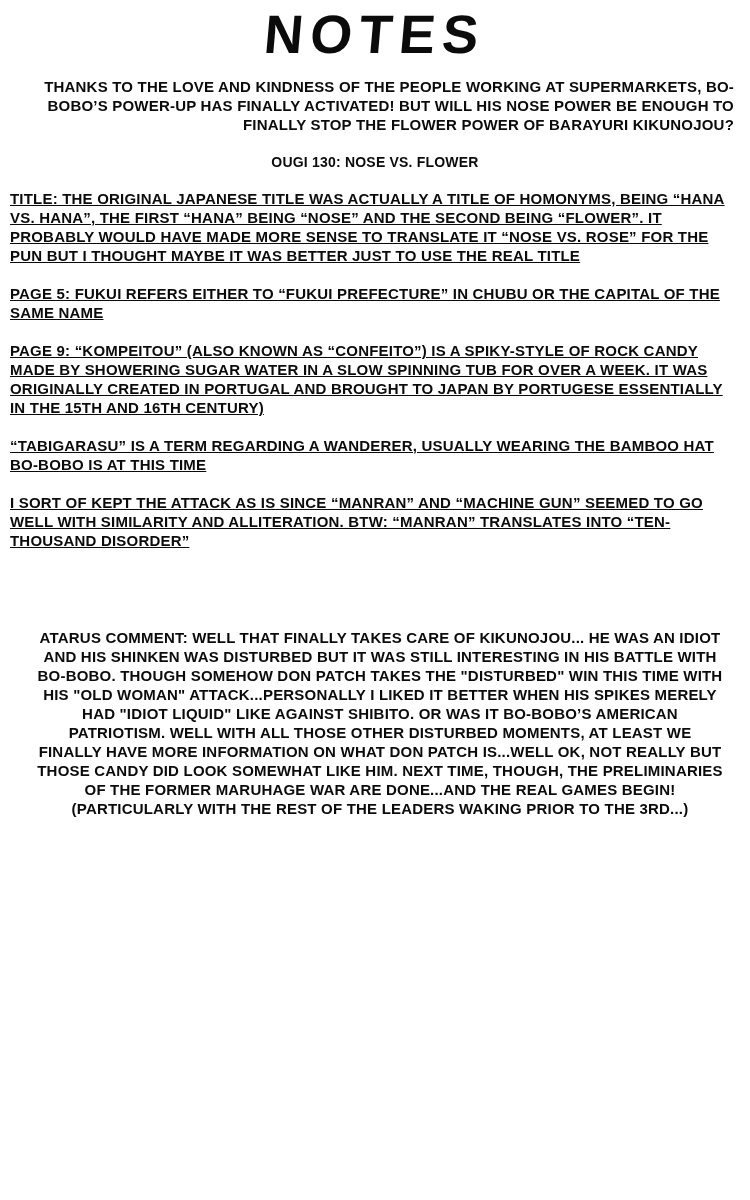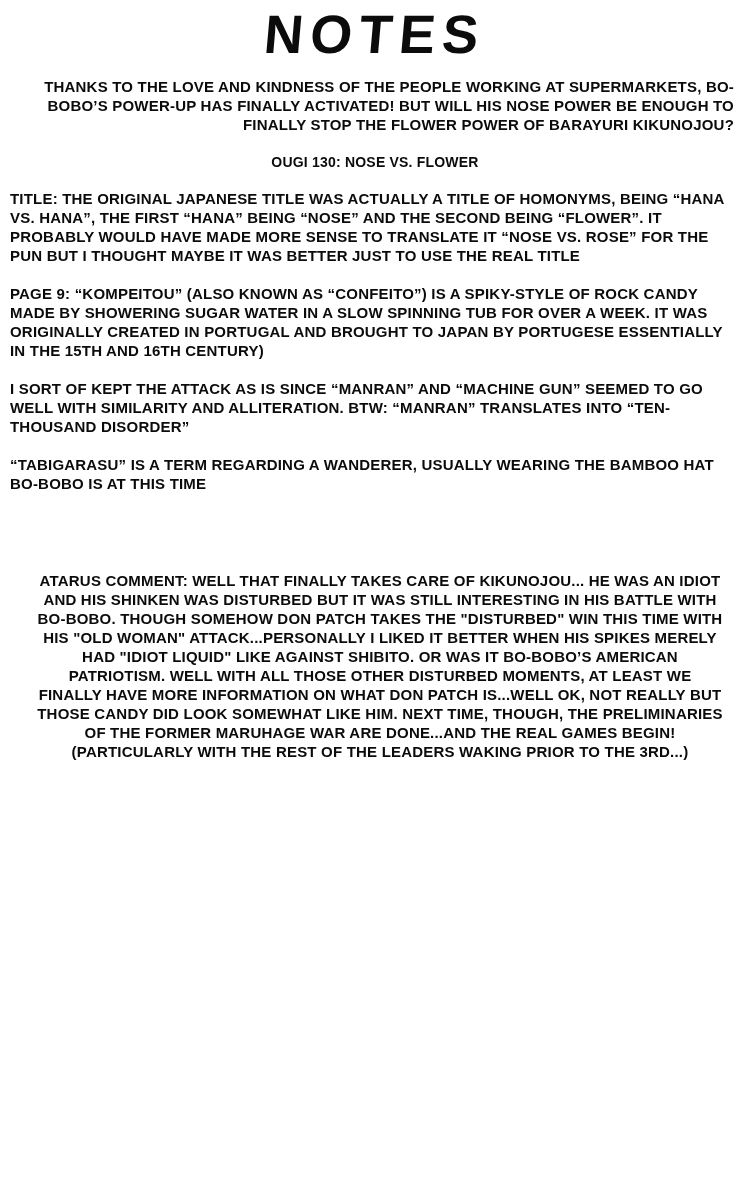--- a/index.html
+++ b/index.html
@@ -48,20 +48,21 @@
   }
   .notes {
     margin: 17px 8px 0 10px;
     text-align: left;
     font-size: 15px;
     line-height: 19px;
     letter-spacing: 0.2px;
   }
   .notes p {
     margin: 11px 0 19px 0;
+    text-decoration: underline;
   }
   .comment {
     margin: 78px 26px 0 36px;
     text-align: center;
     font-size: 15px;
     line-height: 19px;
     letter-spacing: 0.2px;
   }
 </style>
 </head>
@@ -70,20 +71,21 @@
 <div class="page">
 
   <div class="page-title">NOTES</div>
 
   <div class="intro">THANKS TO THE LOVE AND KINDNESS OF THE PEOPLE WORKING AT SUPERMARKETS, BO-BOBO’S POWER-UP HAS FINALLY ACTIVATED! BUT WILL HIS NOSE POWER BE ENOUGH TO FINALLY STOP THE FLOWER POWER OF BARAYURI KIKUNOJOU?</div>
 
   <div class="chapter">OUGI 130: NOSE VS. FLOWER</div>
 
   <div class="notes">
     <p>TITLE:  THE ORIGINAL JAPANESE TITLE WAS ACTUALLY A TITLE OF HOMONYMS, BEING “HANA VS. HANA”, THE FIRST “HANA” BEING “NOSE” AND THE SECOND BEING “FLOWER”. IT PROBABLY WOULD HAVE MADE MORE SENSE TO TRANSLATE IT “NOSE VS. ROSE” FOR THE PUN BUT I THOUGHT MAYBE IT WAS BETTER JUST TO USE THE REAL TITLE</p>
+    <p>PAGE 5: FUKUI REFERS EITHER TO “FUKUI PREFECTURE” IN CHUBU OR THE CAPITAL OF THE SAME NAME</p>
     <p>PAGE 9: “KOMPEITOU” (ALSO KNOWN AS “CONFEITO”) IS A SPIKY-STYLE OF ROCK CANDY MADE BY SHOWERING SUGAR WATER IN A SLOW SPINNING TUB FOR OVER A WEEK. IT WAS ORIGINALLY CREATED IN PORTUGAL AND BROUGHT TO JAPAN BY PORTUGESE ESSENTIALLY IN THE 15TH AND 16TH CENTURY)</p>
+    <p>“TABIGARASU” IS A TERM REGARDING A WANDERER, USUALLY WEARING THE BAMBOO HAT BO-BOBO IS AT THIS TIME</p>
     <p>I SORT OF KEPT THE ATTACK AS IS SINCE “MANRAN” AND “MACHINE GUN” SEEMED TO GO WELL WITH SIMILARITY AND ALLITERATION. BTW: “MANRAN” TRANSLATES INTO “TEN-THOUSAND DISORDER”</p>
-    <p>“TABIGARASU” IS A TERM REGARDING A WANDERER, USUALLY WEARING THE BAMBOO HAT BO-BOBO IS AT THIS TIME</p>
   </div>
 
   <div class="comment">ATARUS COMMENT: WELL THAT FINALLY TAKES CARE OF KIKUNOJOU... HE WAS AN IDIOT AND HIS SHINKEN WAS DISTURBED BUT IT WAS STILL INTERESTING IN HIS BATTLE WITH BO-BOBO. THOUGH SOMEHOW DON PATCH TAKES THE "DISTURBED" WIN THIS TIME WITH HIS "OLD WOMAN" ATTACK...PERSONALLY I LIKED IT BETTER WHEN HIS SPIKES MERELY HAD "IDIOT LIQUID" LIKE AGAINST SHIBITO. OR WAS IT BO-BOBO’S AMERICAN PATRIOTISM. WELL WITH ALL THOSE OTHER DISTURBED MOMENTS, AT LEAST WE FINALLY HAVE MORE INFORMATION ON WHAT DON PATCH IS...WELL OK, NOT REALLY BUT THOSE CANDY DID LOOK SOMEWHAT LIKE HIM. NEXT TIME, THOUGH, THE PRELIMINARIES OF THE FORMER MARUHAGE WAR ARE DONE...AND THE REAL GAMES BEGIN! (PARTICULARLY WITH THE REST OF THE LEADERS WAKING PRIOR TO THE 3RD...)</div>
 
 </div>
 
 </body></html>

